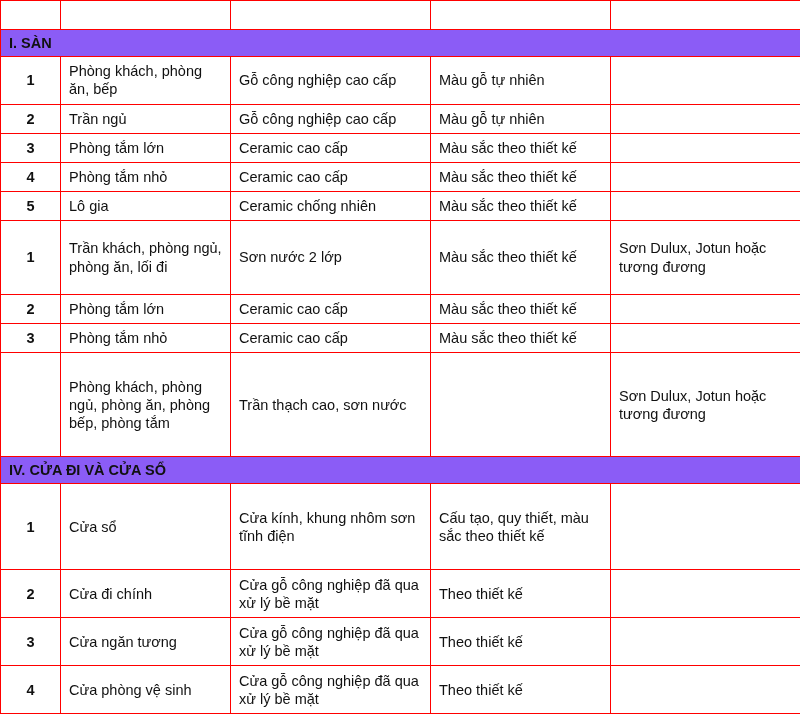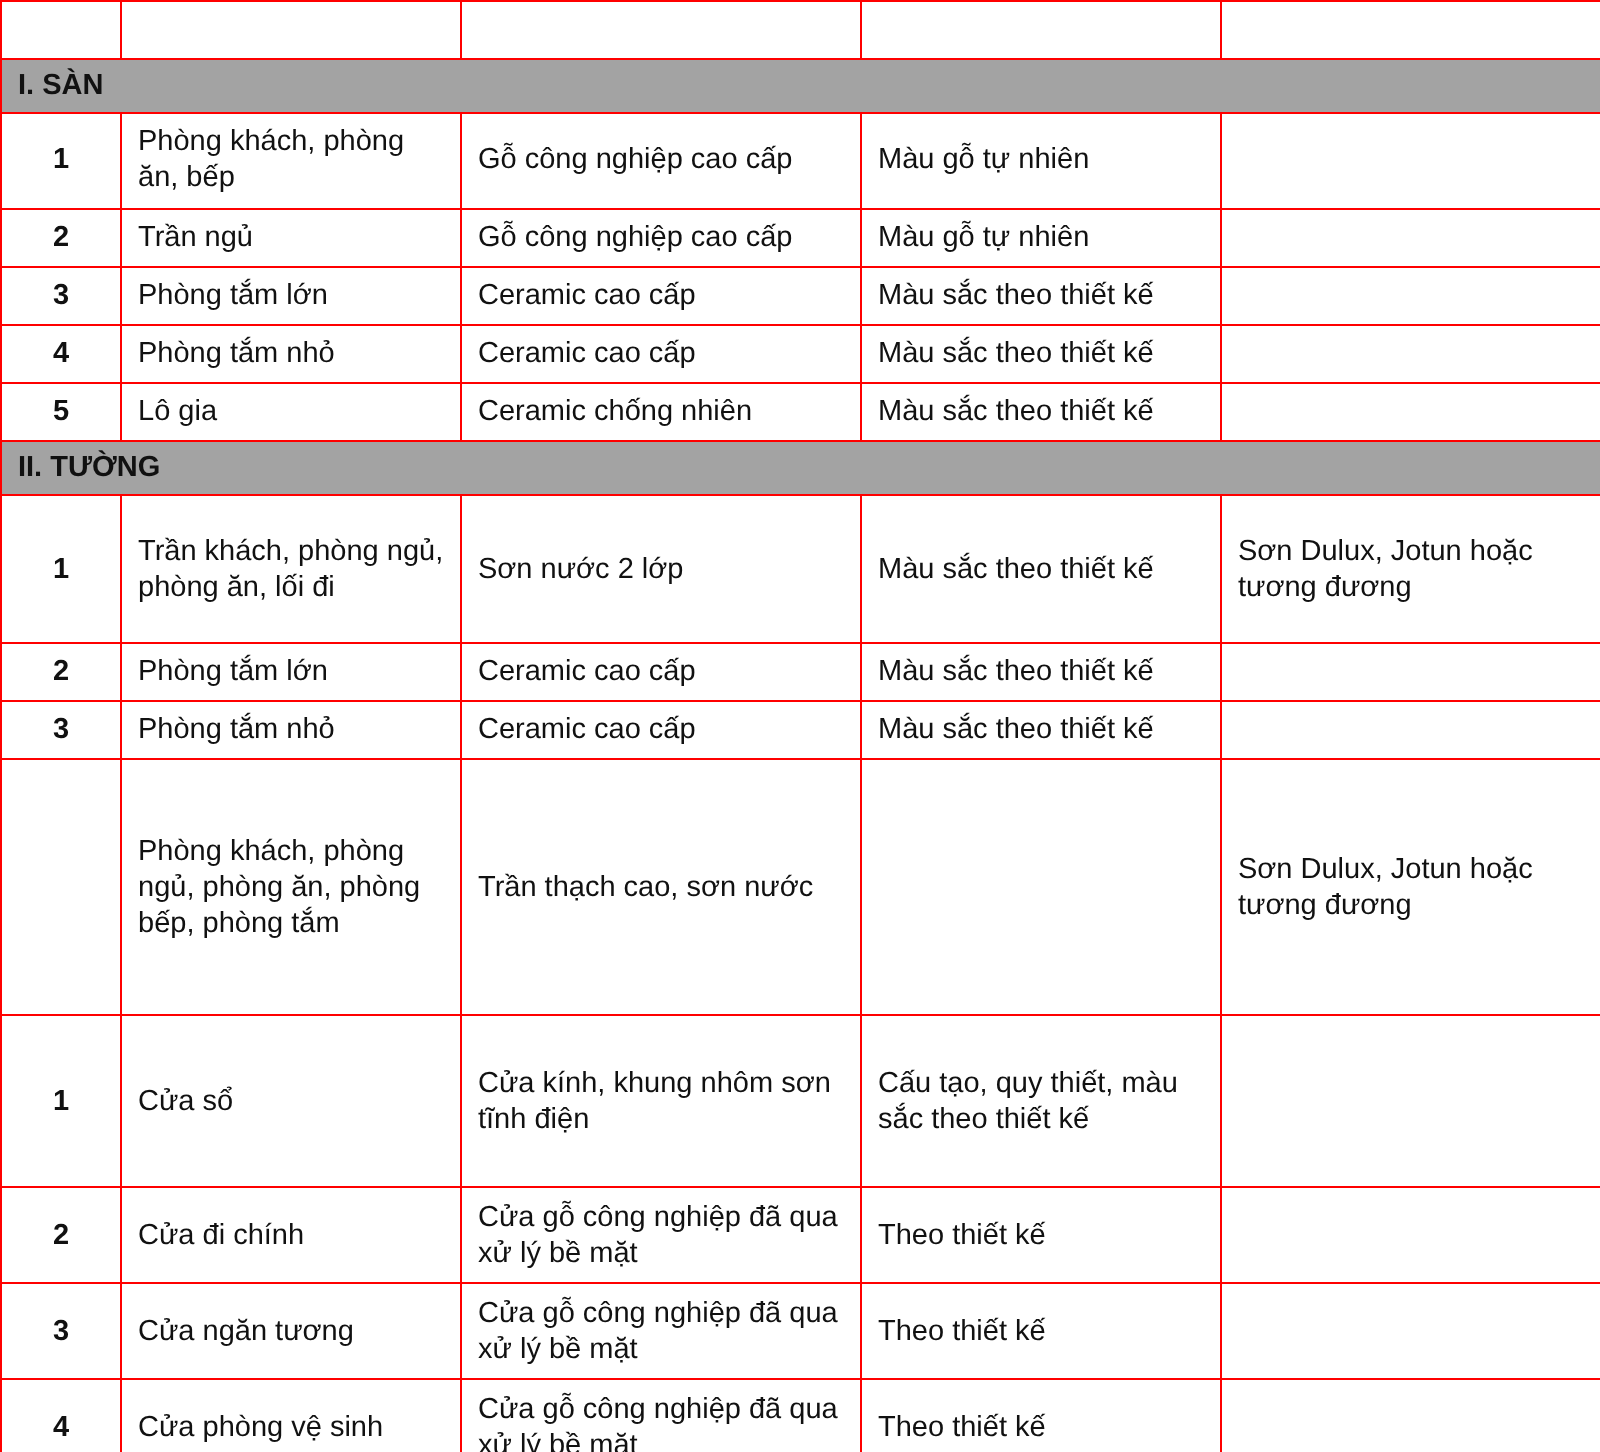--- a/index.html
+++ b/index.html
@@ -38,21 +38,21 @@
     background: #ff0000;
     color: #ffffff;
     font-weight: bold;
     text-align: center;
     letter-spacing: 0.4px;
     font-size: 14.5px;
     padding: 6px 4px;
     border: 1px solid #ff0000;
   }
   tr.section td {
-    background: #a3a3a3;
+    background: #8b5cf6;
     font-weight: bold;
     color: #111111;
     text-align: left;
     padding: 4px 8px;
     font-size: 14.5px;
   }
   td.stt {
     text-align: center;
     font-weight: bold;
   }
@@ -120,23 +120,20 @@
       <td class="cell empty"></td>
     </tr>
     <tr>
       <td class="stt">5</td>
       <td class="cell">Lô gia</td>
       <td class="cell">Ceramic chống nhiên</td>
       <td class="cell">Màu sắc theo thiết kế</td>
       <td class="cell empty"></td>
     </tr>
 
-    <tr class="section">
-      <td colspan="5">II. TƯỜNG</td>
-    </tr>
     <tr class="tall">
       <td class="stt">1</td>
       <td class="cell">Trần khách, phòng ngủ, phòng ăn, lối đi</td>
       <td class="cell">Sơn nước 2 lớp</td>
       <td class="cell">Màu sắc theo thiết kế</td>
       <td class="cell">Sơn Dulux, Jotun hoặc tương đương</td>
     </tr>
     <tr>
       <td class="stt">2</td>
       <td class="cell">Phòng tắm lớn</td>
@@ -145,28 +142,31 @@
       <td class="cell empty"></td>
     </tr>
     <tr>
       <td class="stt">3</td>
       <td class="cell">Phòng tắm nhỏ</td>
       <td class="cell">Ceramic cao cấp</td>
       <td class="cell">Màu sắc theo thiết kế</td>
       <td class="cell empty"></td>
     </tr>
 
-    <tr style="height:128px">
+    <tr style="height:104px">
       <td class="stt"></td>
       <td class="cell">Phòng khách, phòng ngủ, phòng ăn, phòng bếp, phòng tắm</td>
       <td class="cell">Trần thạch cao, sơn nước</td>
       <td class="cell empty"></td>
       <td class="cell">Sơn Dulux, Jotun hoặc tương đương</td>
     </tr>
 
+    <tr class="section">
+      <td colspan="5">IV. CỬA ĐI VÀ CỬA SỔ</td>
+    </tr>
     <tr style="height:86px">
       <td class="stt">1</td>
       <td class="cell">Cửa sổ</td>
       <td class="cell">Cửa kính, khung nhôm sơn tĩnh điện</td>
       <td class="cell">Cấu tạo, quy thiết, màu sắc theo thiết kế</td>
       <td class="cell empty"></td>
     </tr>
     <tr style="height:48px">
       <td class="stt">2</td>
       <td class="cell">Cửa đi chính</td>

